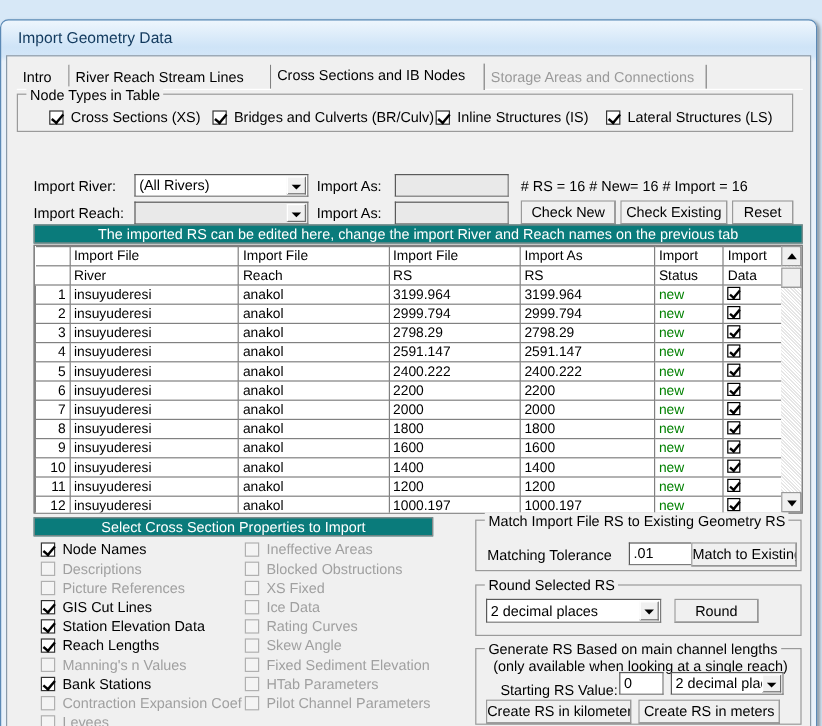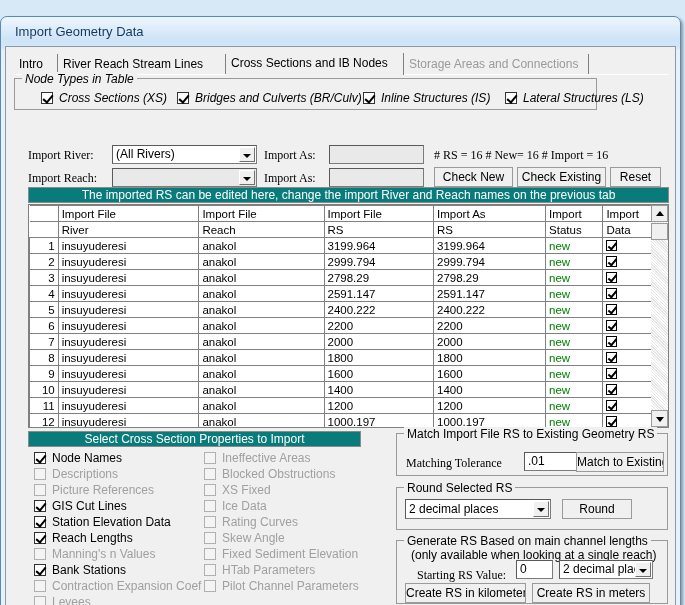--- a/index.html
+++ b/index.html
@@ -156,21 +156,20 @@
   }
   .cbrow.dis { color: #a0a0a0; }
   .cbrow.dis .cbox { border-color: #b0b0b0; background: #f4f4f4; }
 
   
   .lbl {
     position: absolute;
     font-size: 12px;
     color: #000;
     white-space: nowrap;
-    font-family: Liberation Serif, serif;
   }
 
   .textbox {
     position: absolute;
     box-sizing: border-box;
     border: 1px solid #7b7b7b;
     border-top-color: #5a5a5a;
     border-left-color: #5a5a5a;
     background: #ffffff;
     font-size: 12px;
@@ -387,21 +386,21 @@
 
     <div class="client">
 
       <div class="tabstrip" id="tabstrip">
           <div class="tab" style="left: 0px; width: 44px;"><span>Intro</span></div>
           <div class="tab" style="left: 44px; width: 168px;"><span>River Reach Stream Lines</span></div>
           <div class="tab active" style="left: 212px; width: 178px;"><span>Cross Sections and IB Nodes</span></div>
           <div class="tab disabled" style="left: 390px; width: 185px;"><span>Storage Areas and Connections</span></div>
         </div>
 
-      <div class="group" style="left:8px; top:31px; width:583px; height:32px;font-style:italic;">
+      <div class="group" style="left:8px; top:31px; width:647px; height:32px;">
         <span class="legend">Node Types in Table</span>
         <div id="nodetypes">
             <div class="cbrow" style="left: 26px; top: 12px;"><span class="cbox checked"></span><span>Cross Sections (XS)</span></div>
             <div class="cbrow" style="left: 162px; top: 12px;"><span class="cbox checked"></span><span>Bridges and Culverts (BR/Culv)</span></div>
             <div class="cbrow" style="left: 348px; top: 12px;"><span class="cbox checked"></span><span>Inline Structures (IS)</span></div>
             <div class="cbrow" style="left: 490px; top: 12px;"><span class="cbox checked"></span><span>Lateral Structures (LS)</span></div>
           </div>
       </div>
 
       <div class="lbl" style="left:22px; top:101px;">Import River:</div>

